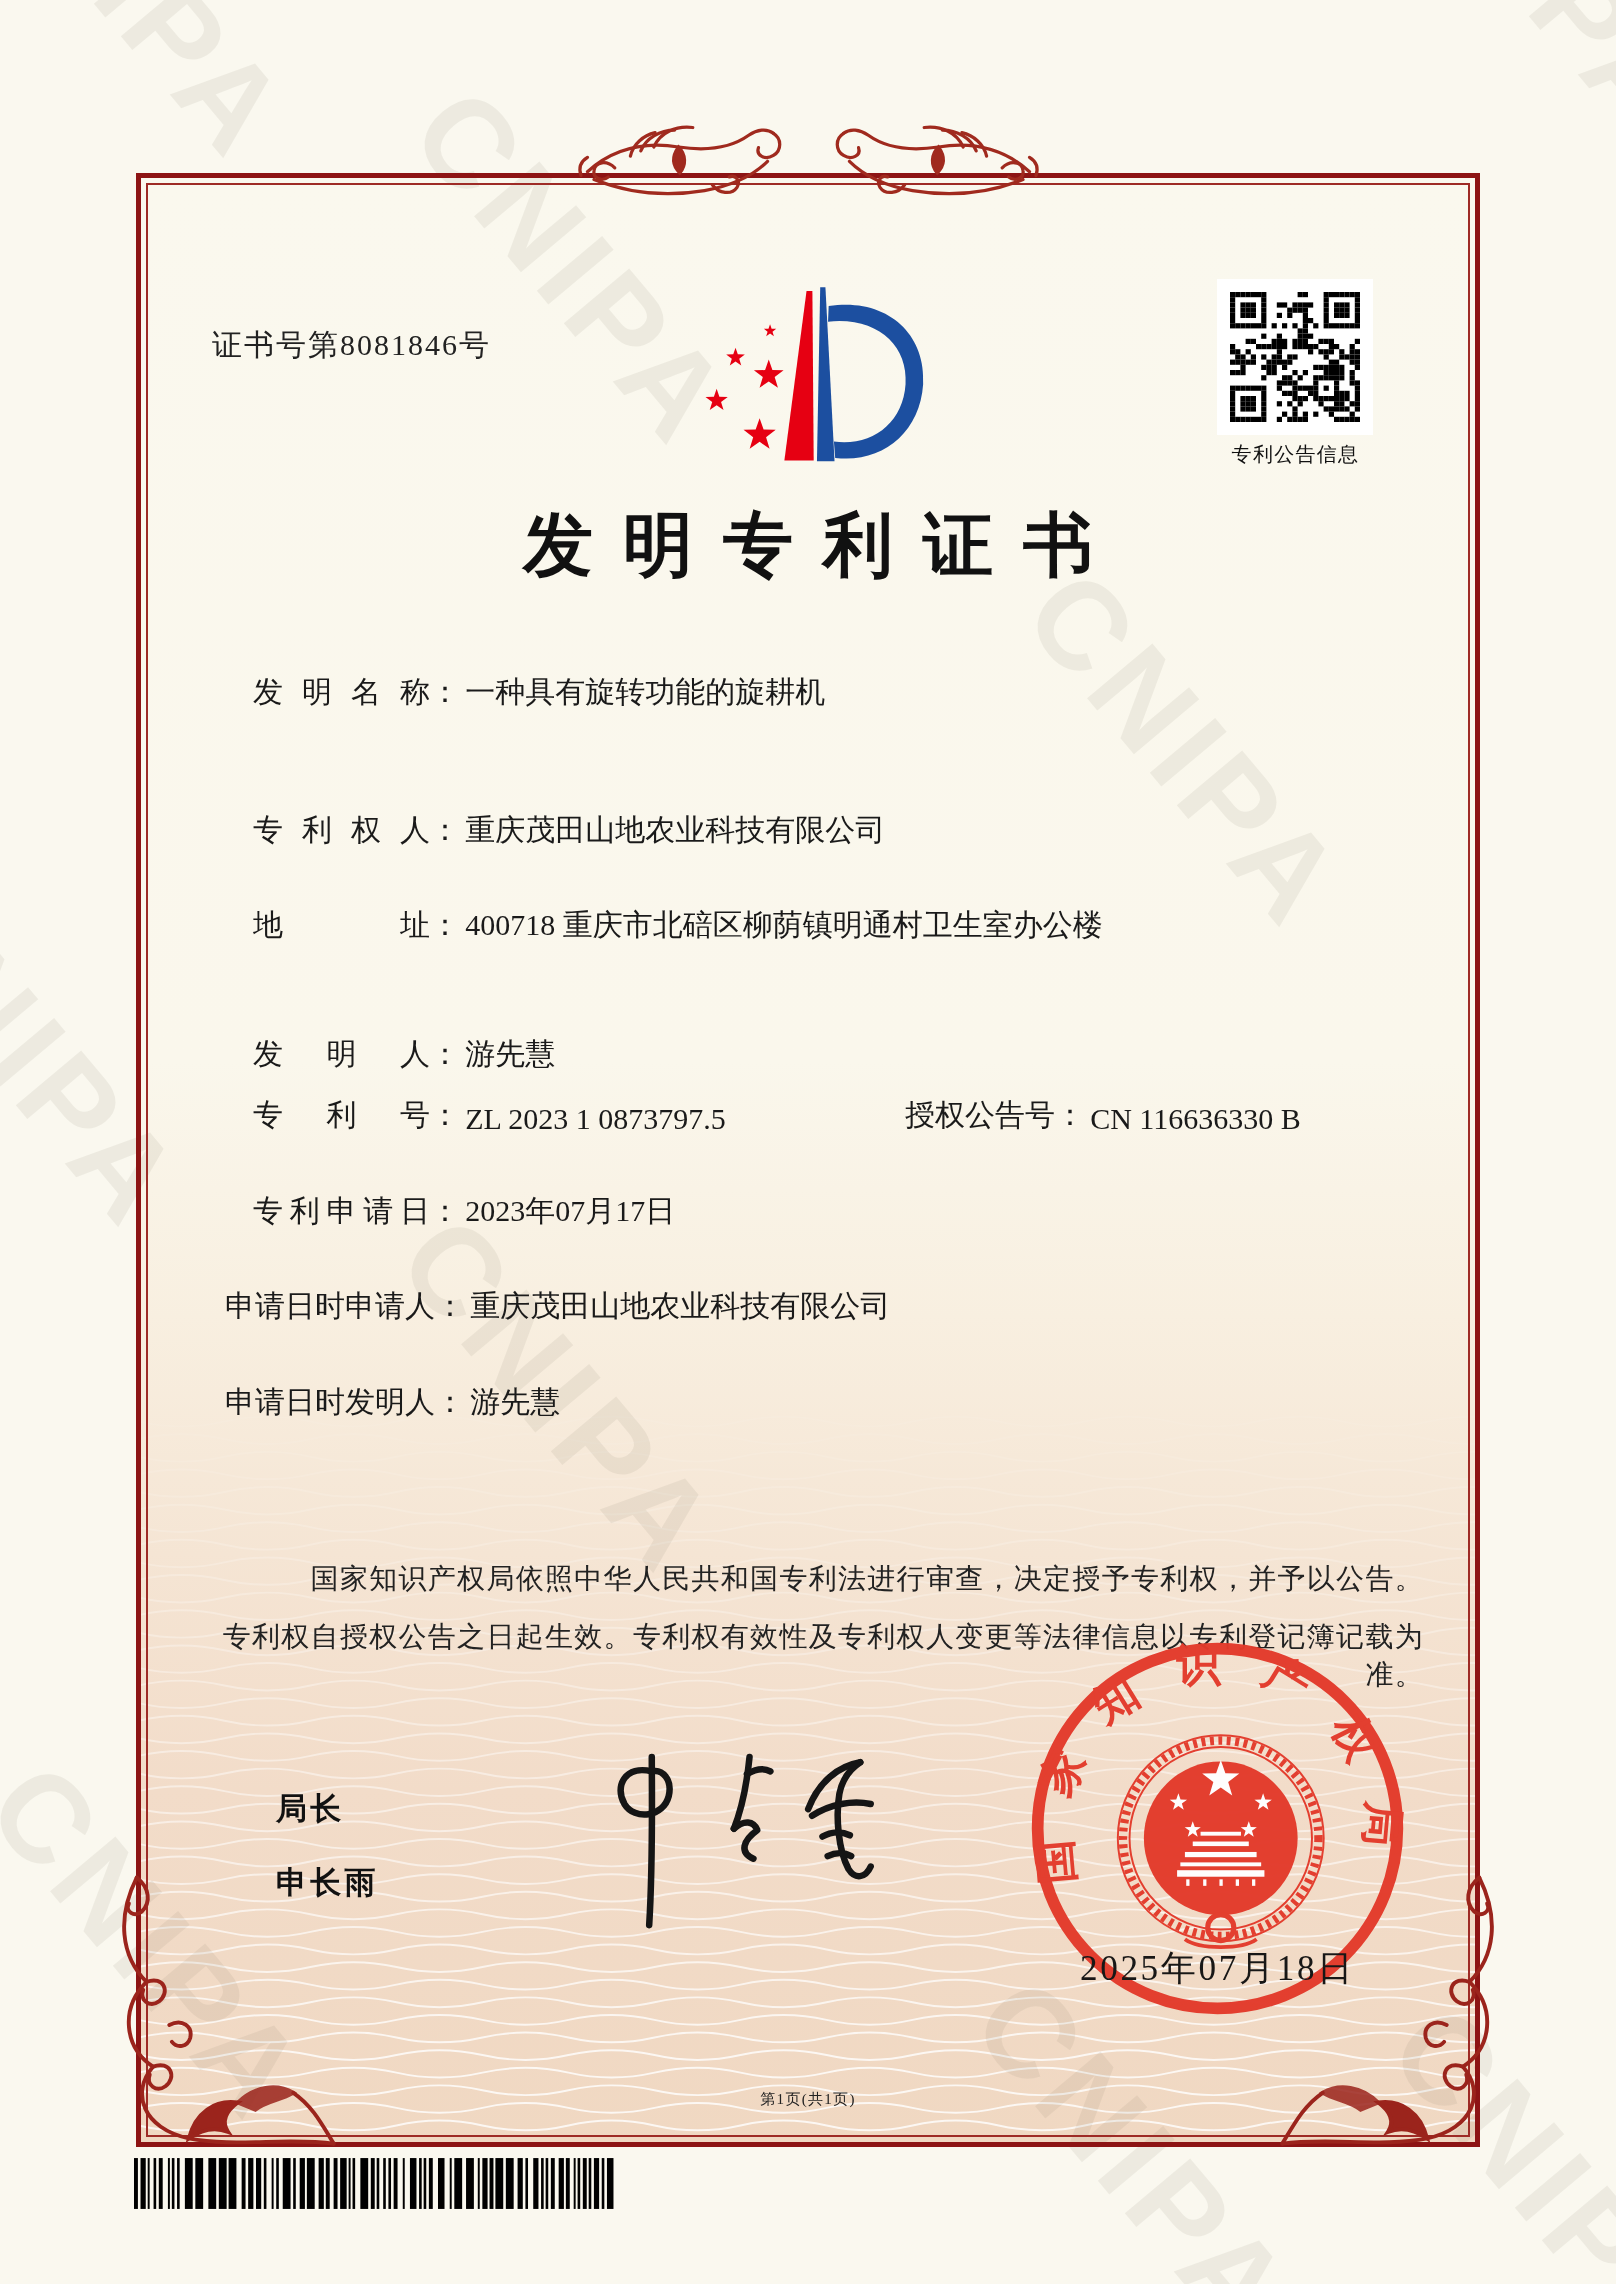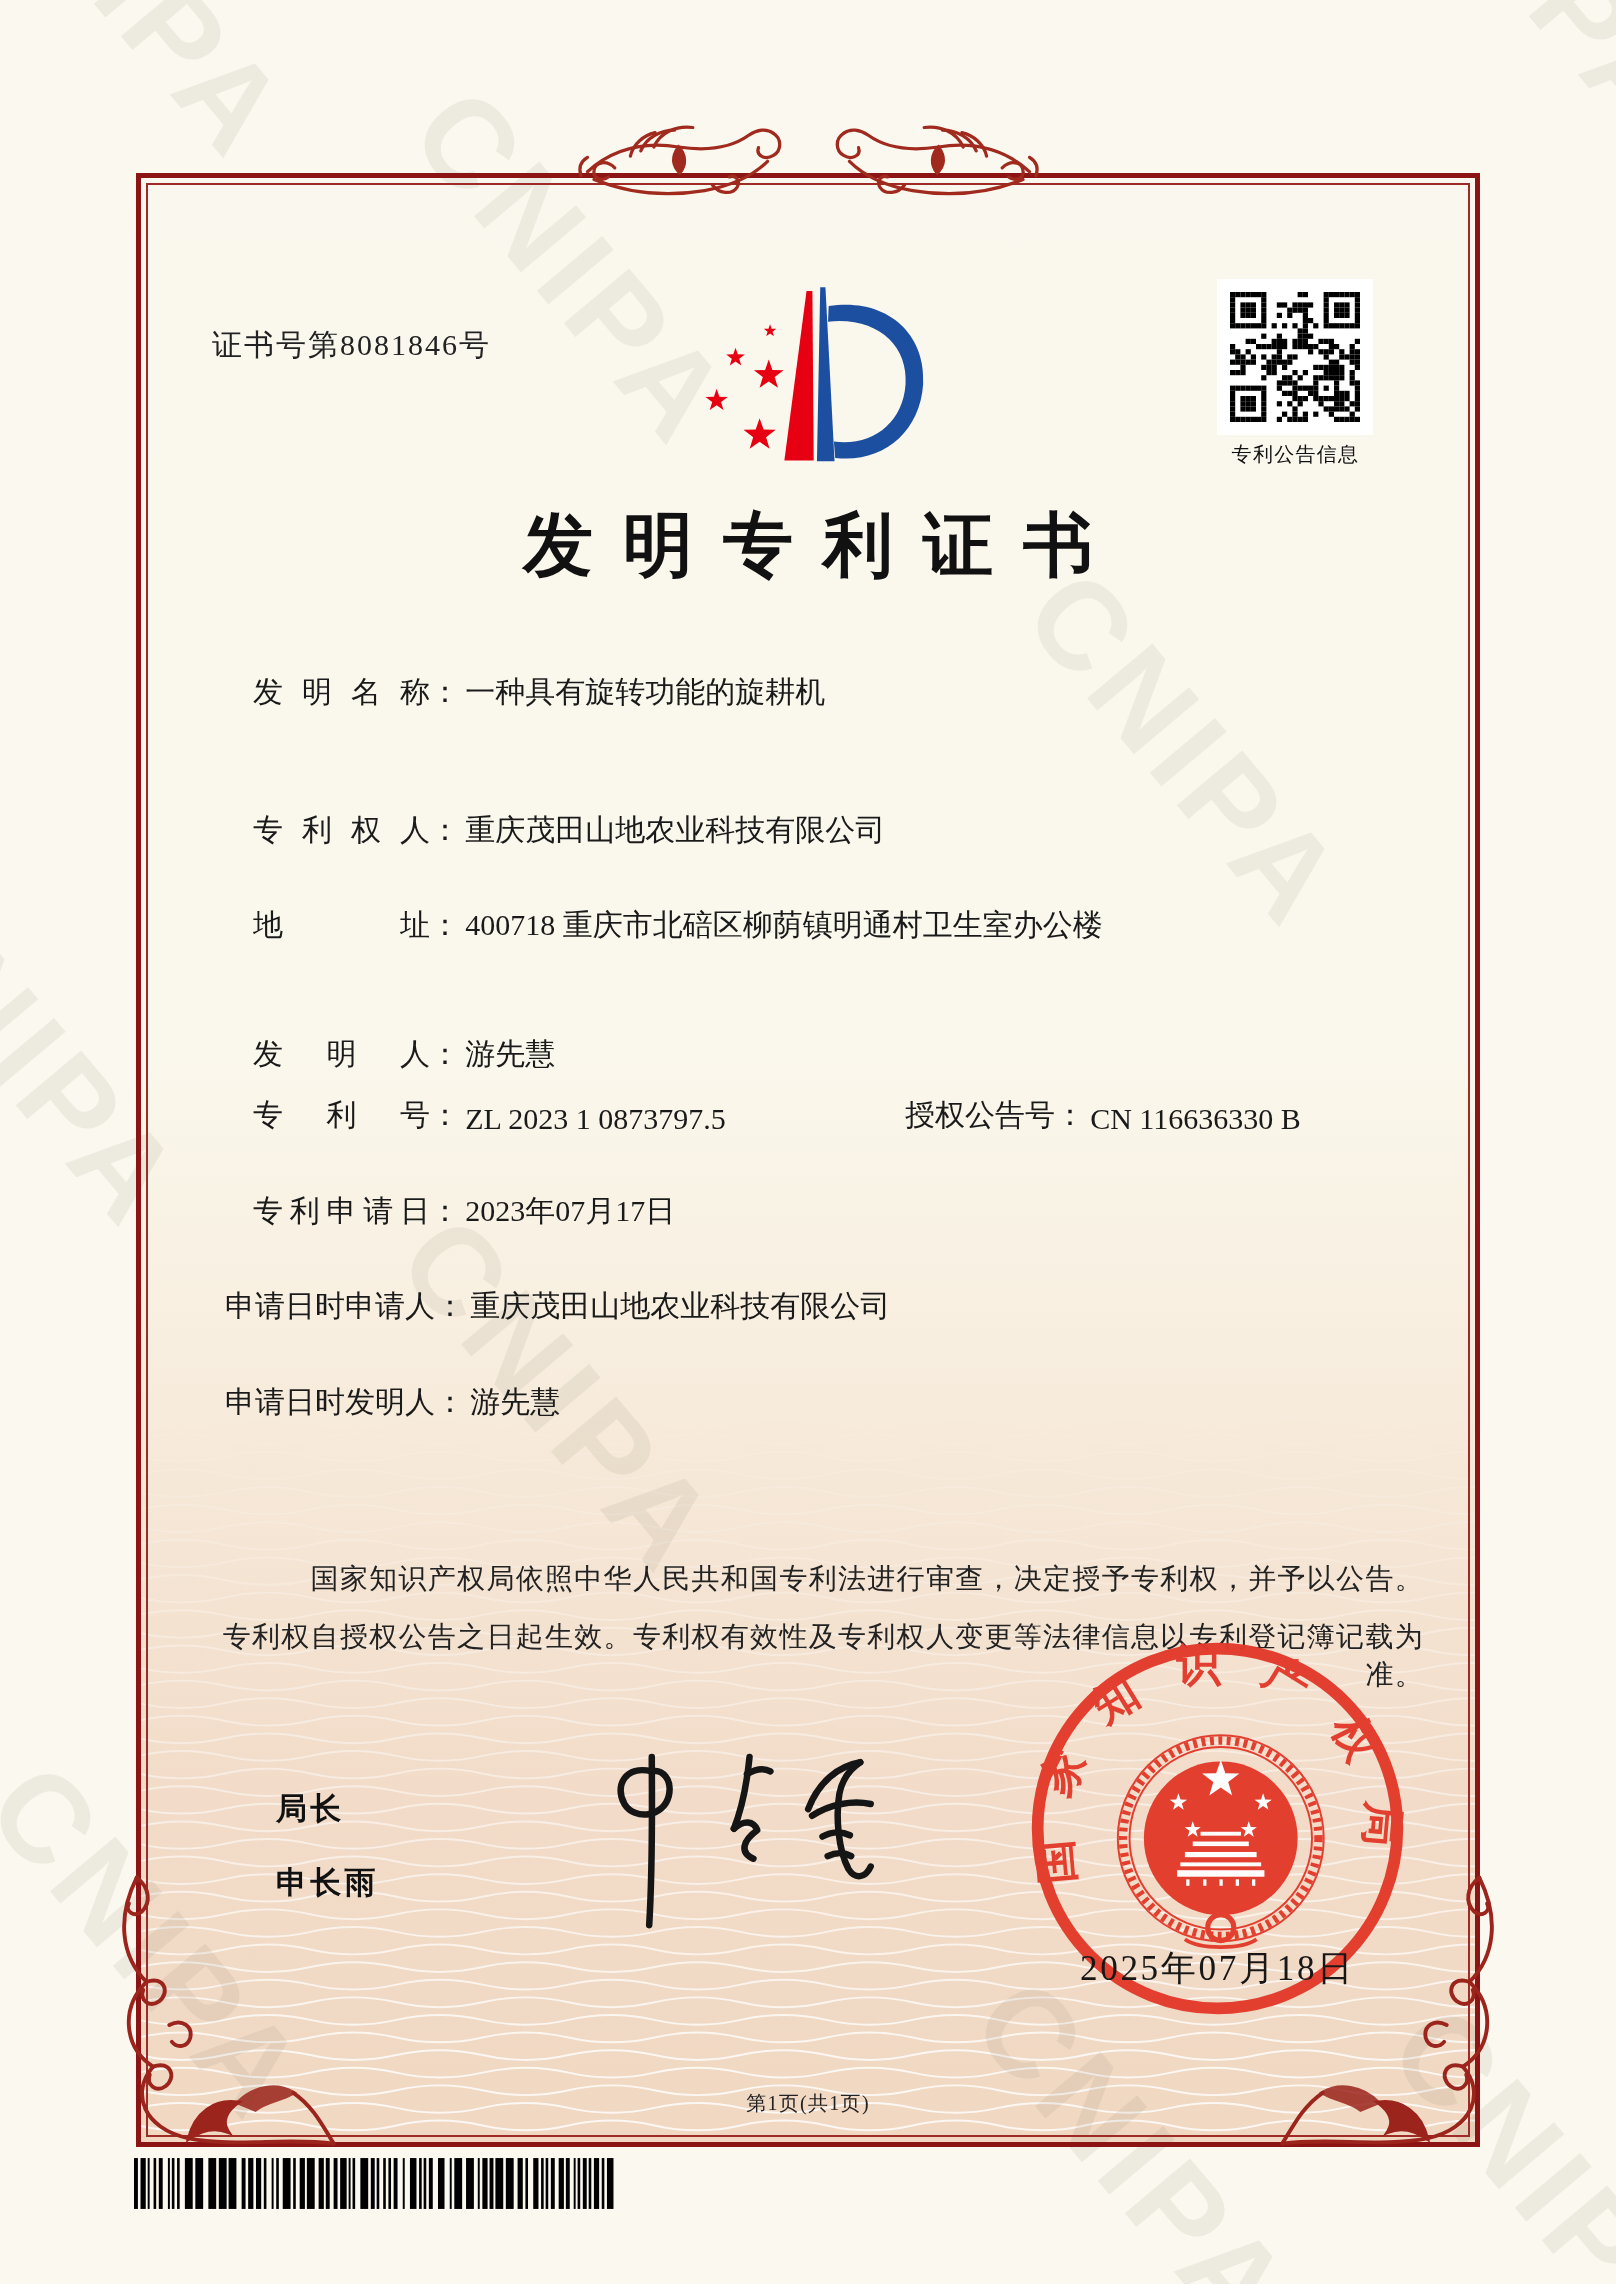--- a/index.html
+++ b/index.html
@@ -48,21 +48,21 @@
   .jlabel{display:inline-block;width:177px;text-align:justify;text-align-last:justify;vertical-align:bottom;margin-left:28px;}
   .plabel{display:inline-block;vertical-align:bottom;}
   .colon{display:inline-block;vertical-align:bottom;}
   .value{display:inline-block;vertical-align:bottom;padding-left:5.2px;}
   .stmt{
     position:absolute;left:205px;width:1219px;font-size:28px;letter-spacing:1.3px;color:#222;text-align:right;
   }
   .signoff{position:absolute;left:228px;font-size:31px;font-weight:600;letter-spacing:3.3px;color:#111;margin-left:48px;}
   .footer{
     position:absolute;left:0;top:2090px;width:100%;text-align:center;
-    font-size:20px;letter-spacing:1.3px;color:#222;
+    font-size:15px;letter-spacing:1.3px;color:#222;
   }
   #seal-svg{position:absolute;left:1022px;top:1633px;opacity:0.97;}
   #sig-svg{position:absolute;left:554px;top:1731px;}
   #logo-svg{position:absolute;left:701px;top:280px;}
   #barcode-svg{position:absolute;left:134px;top:2158px;}
   #drg-svg{position:absolute;left:574px;top:121px;}
   .corner-sw{position:absolute;left:91px;top:1871px;}
   .corner-se{position:absolute;left:1264px;top:1871px;transform:scaleX(-1);}
 </style>
 </head>

